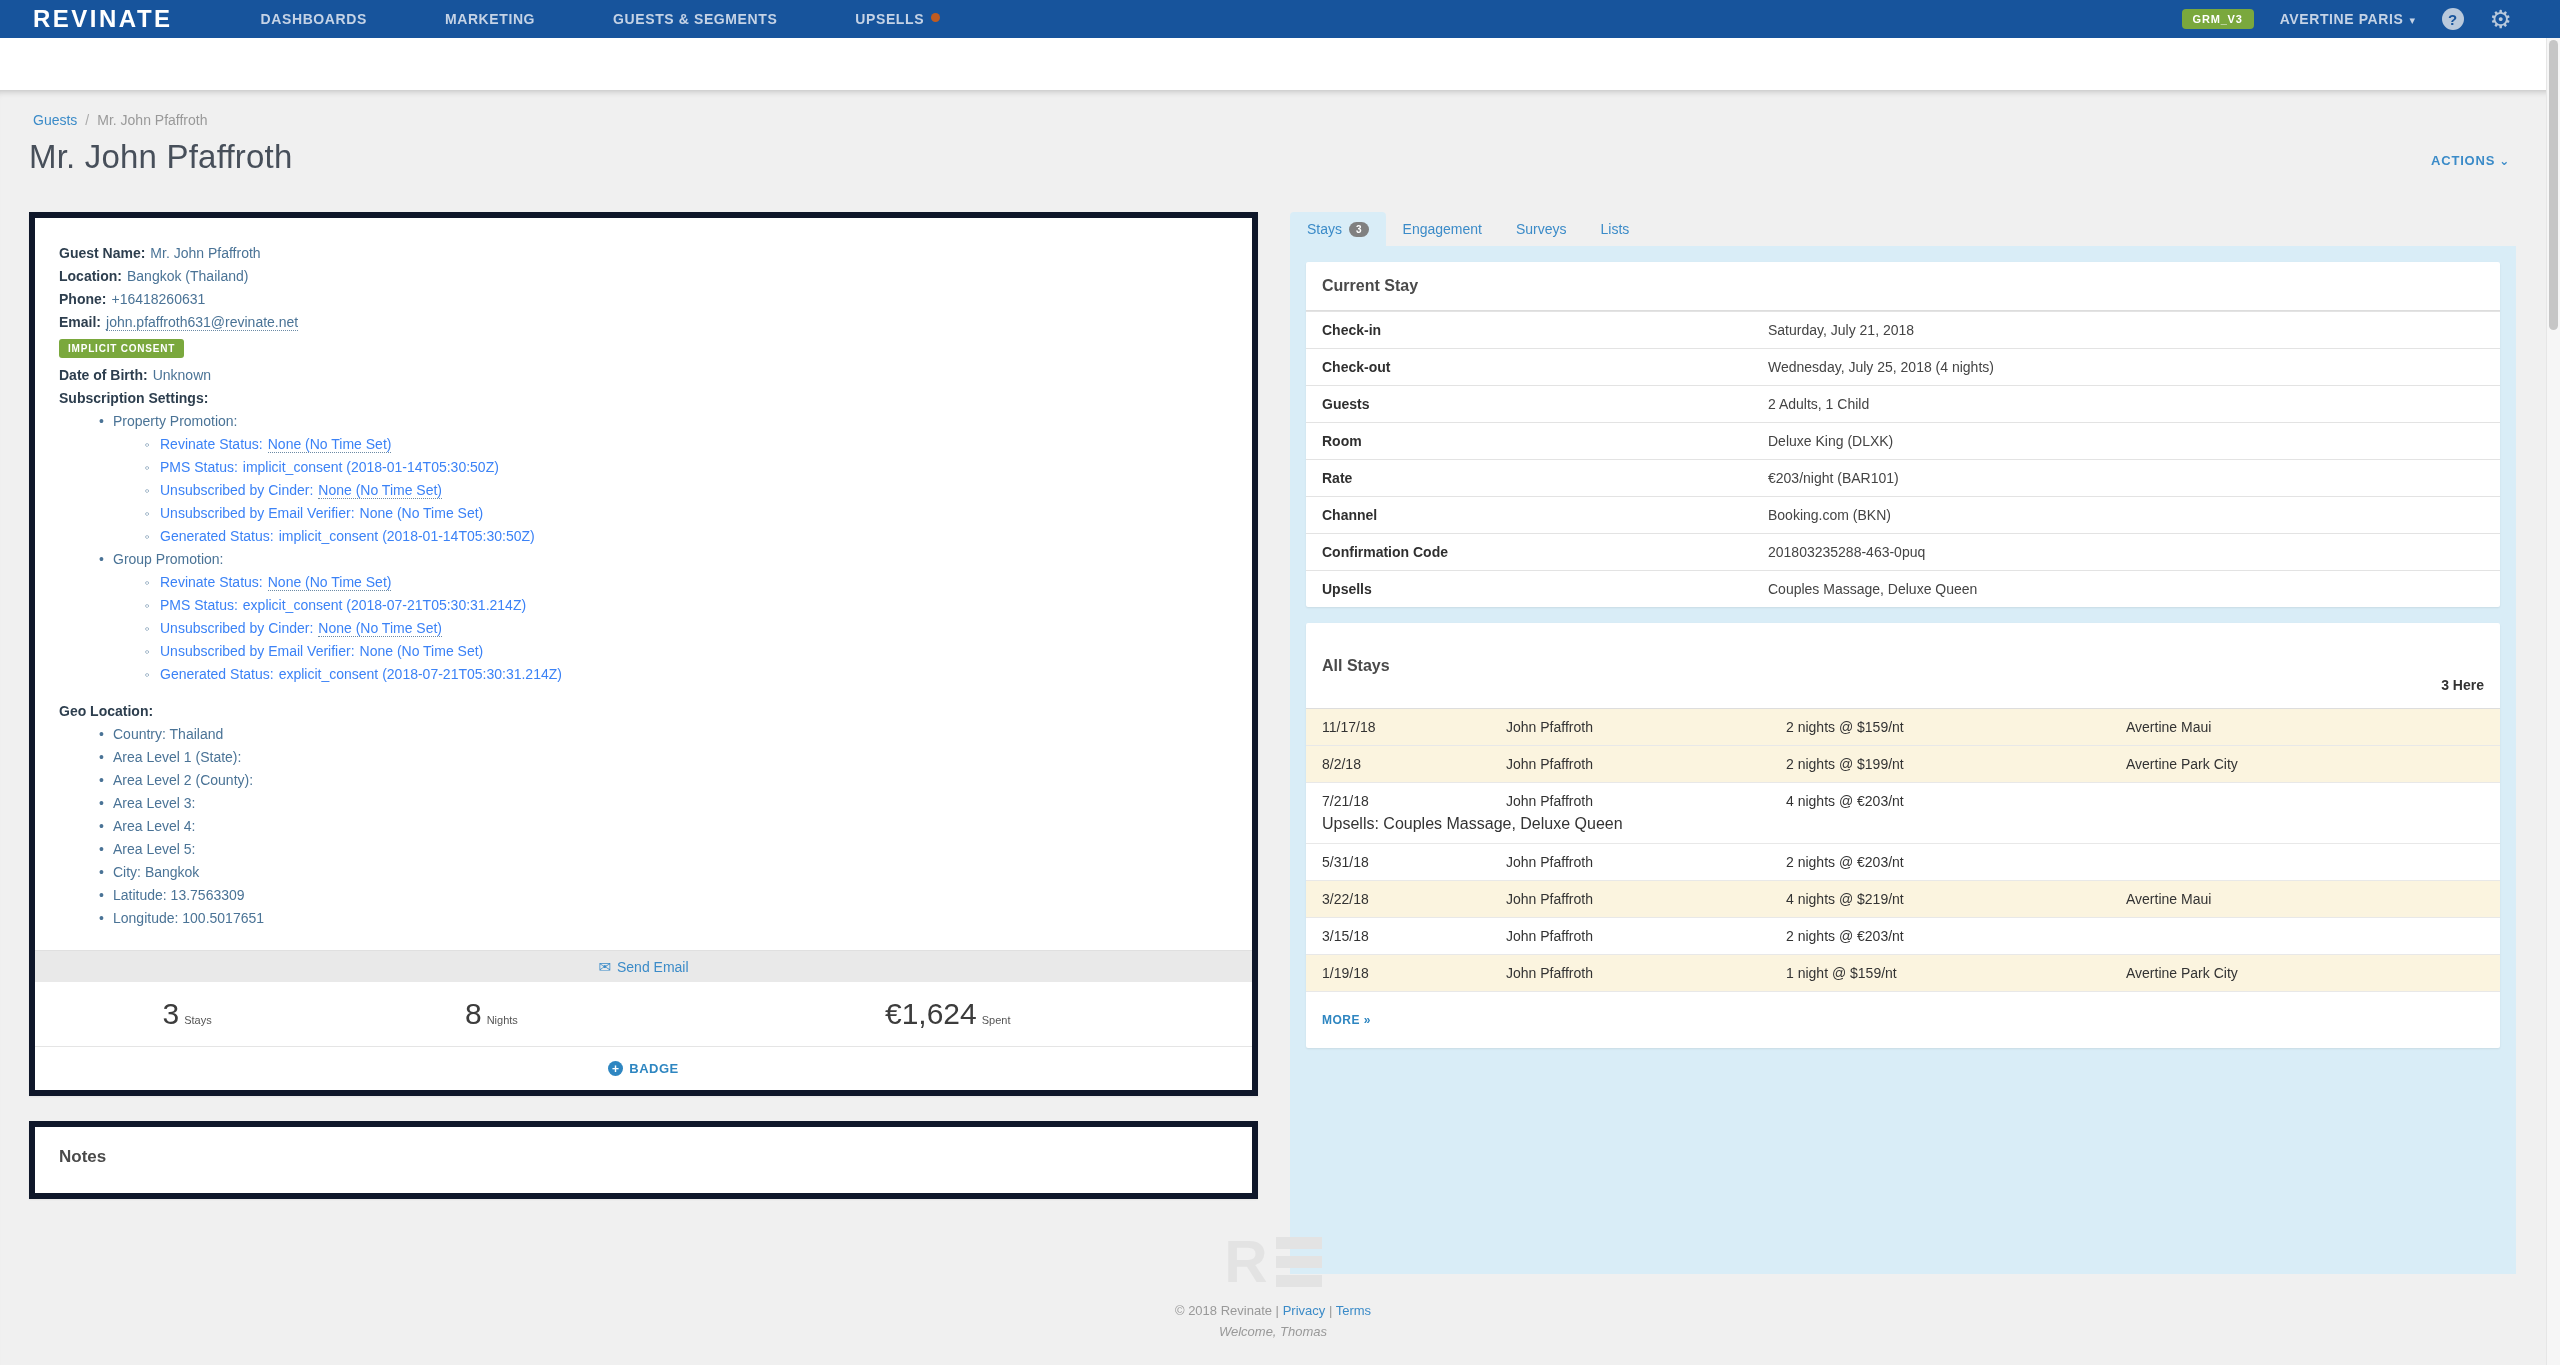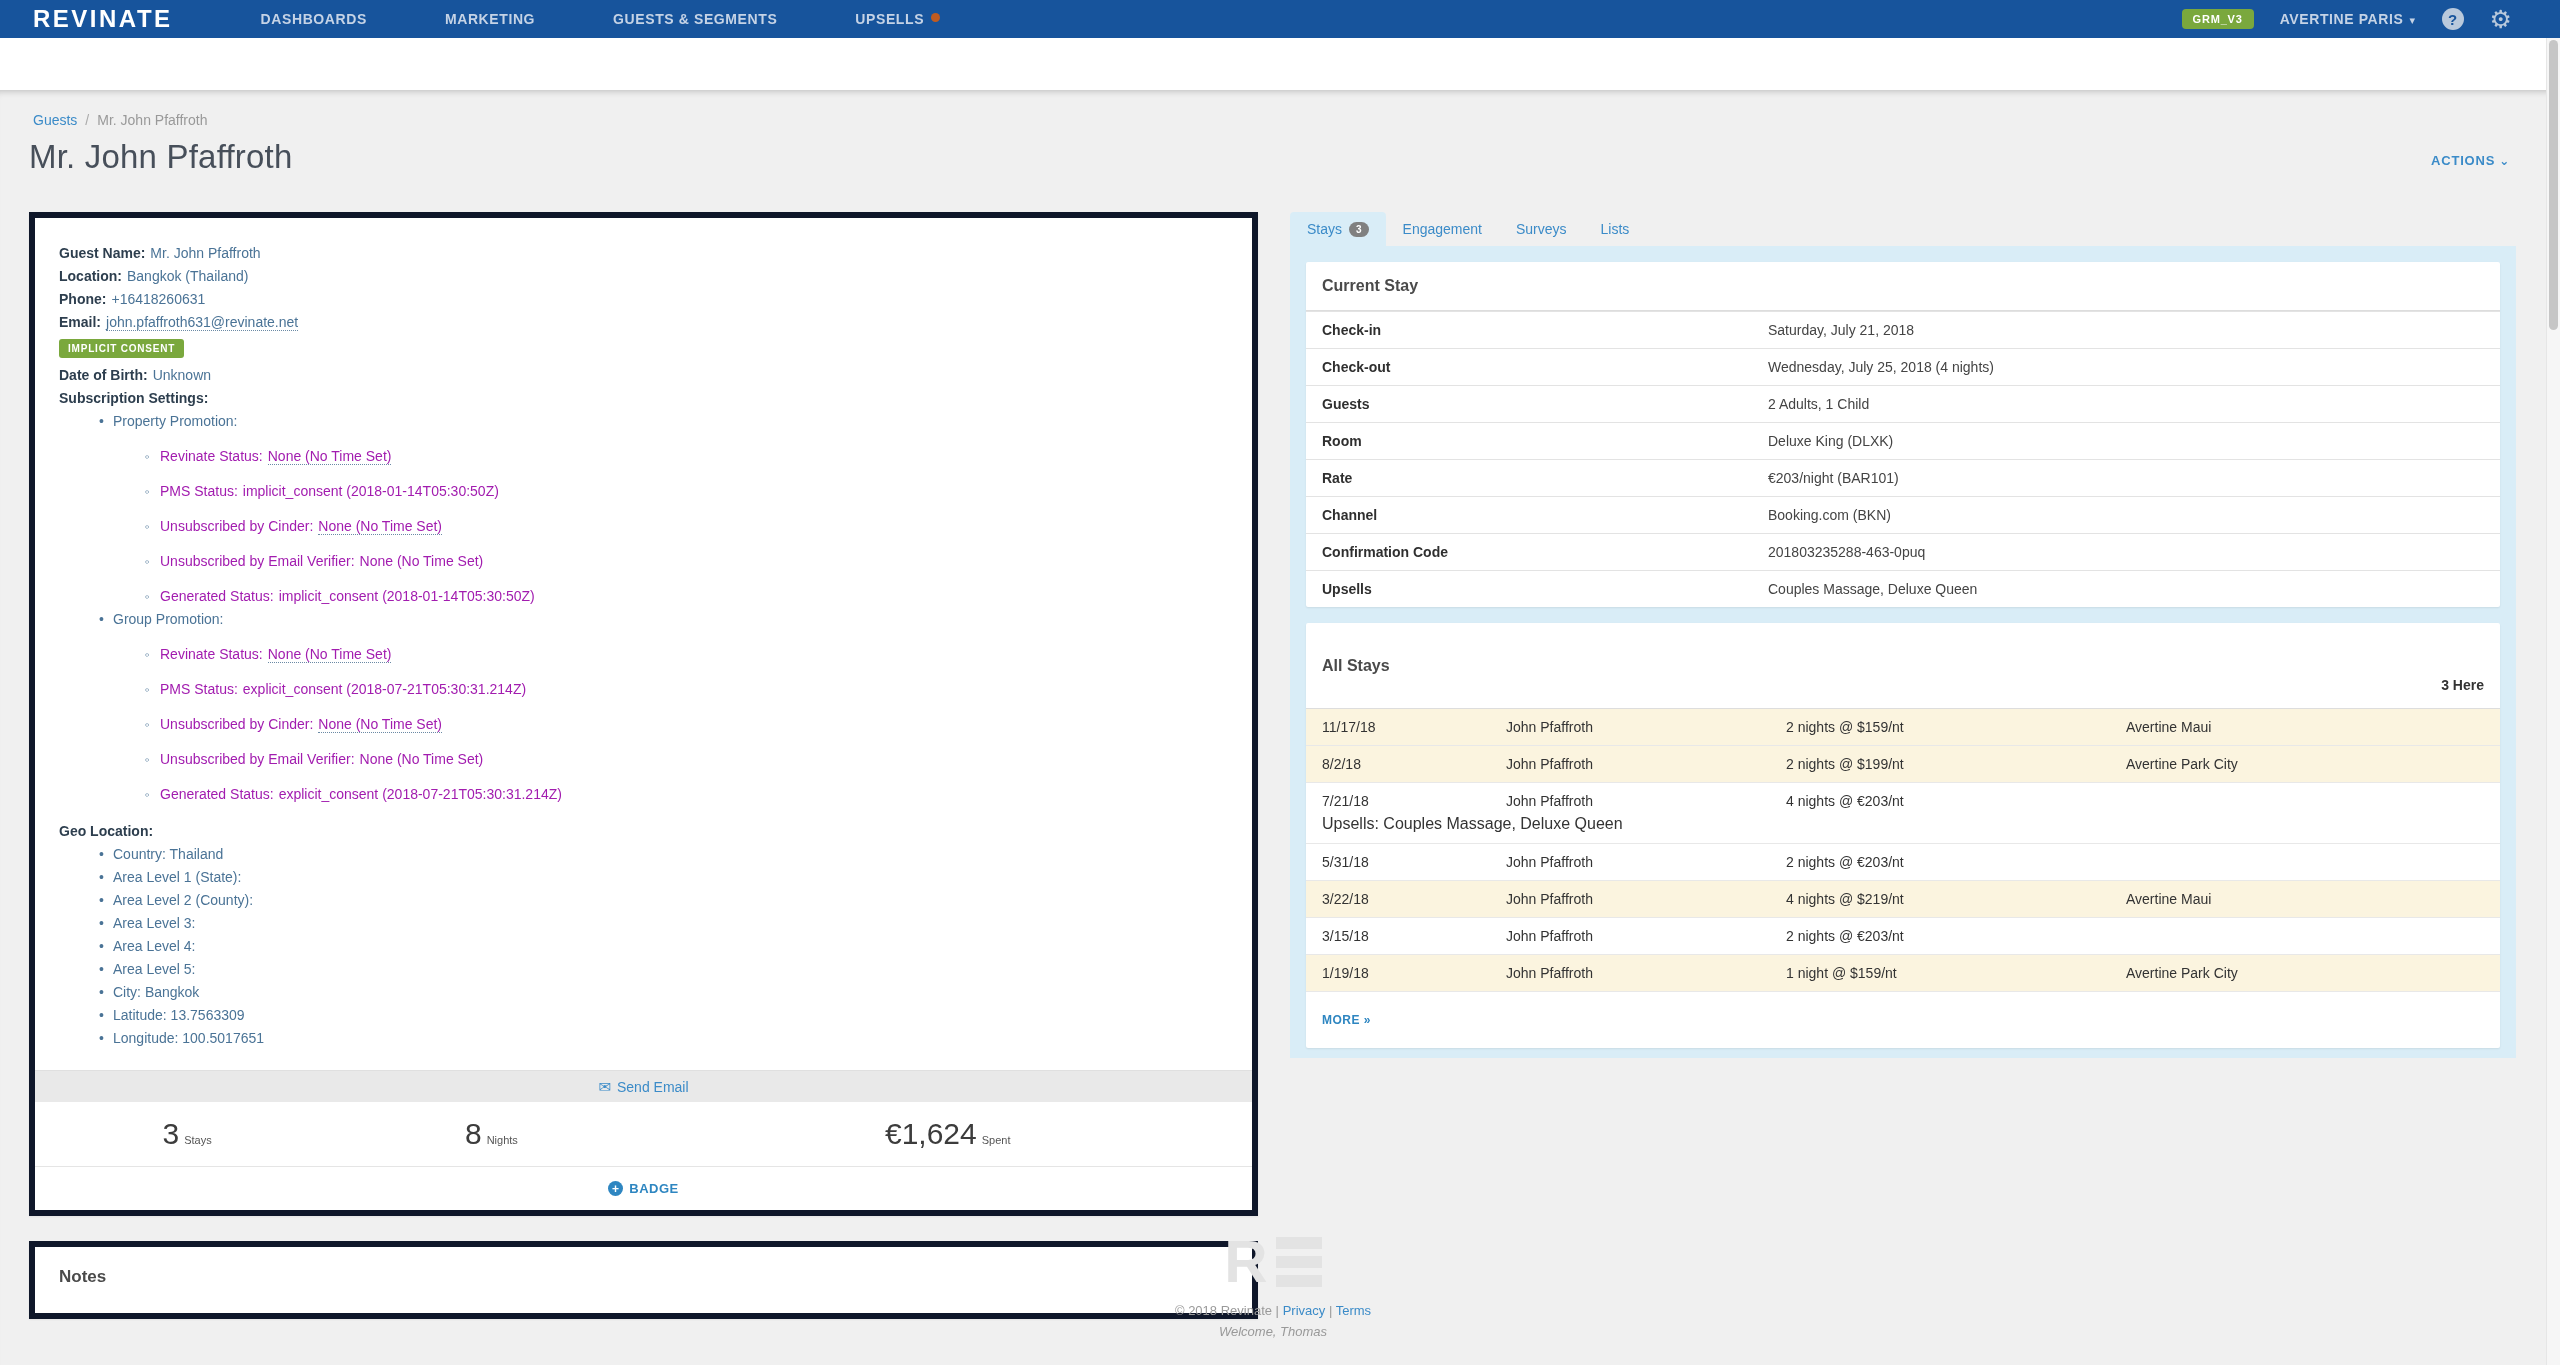--- a/index.html
+++ b/index.html
@@ -35,21 +35,21 @@
   .info-body { padding:24px 24px 20px 24px; }
   .field { font-size:14px; line-height:23px; color:#4a7396; }
   .field b { color:#2d3e4e; margin-right:5px; }
   .email-link { color:#4a7396; text-decoration:none; border-bottom:1px dotted #6b8aa5; cursor:pointer; }
   .consent-badge { display:inline-block; background:#7aa83d; color:#fff; font-size:10px; font-weight:800; letter-spacing:0.8px; padding:4px 9px; border-radius:3px; margin:5px 0 6px 0; }
   .sec-label { font-size:14px; line-height:23px; font-weight:700; color:#2d3e4e; }
   ul.lvl1 { list-style:none; margin:0; padding-left:40px; }
   ul.lvl1 > li { font-size:14px; line-height:23px; color:#4a7396; position:relative; padding-left:14px; }
   ul.lvl1 > li::before { content:"•"; position:absolute; left:0; color:#4a7396; }
   ul.lvl2 { list-style:none; margin:0; padding-left:32px; }
-  ul.lvl2 > li { font-size:14px; line-height:23px; color:#a21caf; position:relative; padding-left:15px;margin-top:12px; }
+  ul.lvl2 > li { font-size:14px; line-height:23px; color:#3b82f6; position:relative; padding-left:15px; }
   ul.lvl2 > li::before { content:"◦"; position:absolute; left:0; color:#4a7396; font-size:13px; }
   .dotted { border-bottom:1px dotted #6b8aa5; }
   .sub-lbl { margin-right:5px; }
   .geo-heading { margin-top:14px; }
 
   .send-email-bar { background:#e9e9e9; height:32px; display:flex; align-items:center; justify-content:center; border-top:1px solid #e0e0e0; }
   .send-email-link { color:#3b8bc8; font-size:14px; text-decoration:none; cursor:pointer; }
   .mail-icon { margin-right:6px; font-size:15px; }
   .stats-row { display:flex; height:64px; align-items:center; }
   .stat { display:flex; align-items:baseline; justify-content:center; gap:5px; }
@@ -62,21 +62,21 @@
 
   .notes-card { margin-top:25px; padding:20px 24px 26px 24px; }
   .notes-title { font-size:17px; font-weight:700; color:#4a4a4a; }
 
   
   .right-col { position:absolute; left:1290px; top:212px; width:1226px; }
   .tabs { display:flex; height:34px; }
   .tab { font-size:14px; color:#3b8bc8; padding:8px 17px; cursor:pointer; display:flex; align-items:center; gap:7px; border-radius:4px 4px 0 0; }
   .tab.active { background:#d9edf7; }
   .tab-badge { background:#808080; color:#fff; font-size:10px; font-weight:700; padding:2px 7px; border-radius:9px; }
-  .tab-panel { background:#d9edf7; height:812px; padding:16px; }
+  .tab-panel { background:#d9edf7; height:1028px; padding:16px; }
   .panel-card { background:#fff; border-radius:2px; box-shadow:0 1px 2px rgba(0,0,0,0.08); }
   .panel-head { display:flex; align-items:center; justify-content:space-between; padding:15px 16px; border-bottom:1px solid #ddd; }
   .panel-title { font-size:16px; font-weight:700; color:#4a4a4a; }
   .panel-count { font-size:14px; font-weight:700; color:#333;margin-top:39px; }
   .cs-row { display:grid; grid-template-columns:446px 1fr; height:37px; align-items:center; padding:0 16px; border-top:1px solid #e3e3e3; }
   .cs-row:first-of-type { border-top:none; }
   .cs-label { font-size:14px; font-weight:700; color:#2f2f2f; }
   .cs-value { font-size:14px; color:#444; }
 
   .all-stays { margin-top:16px; }

